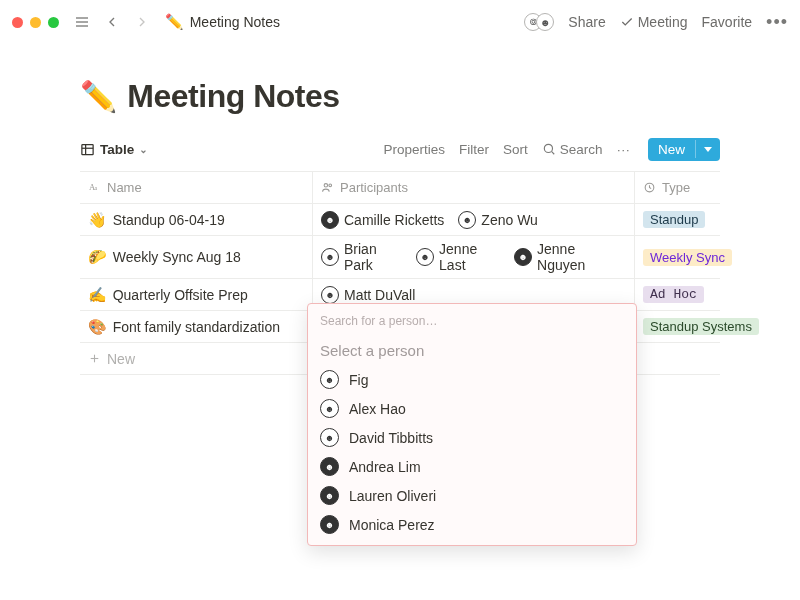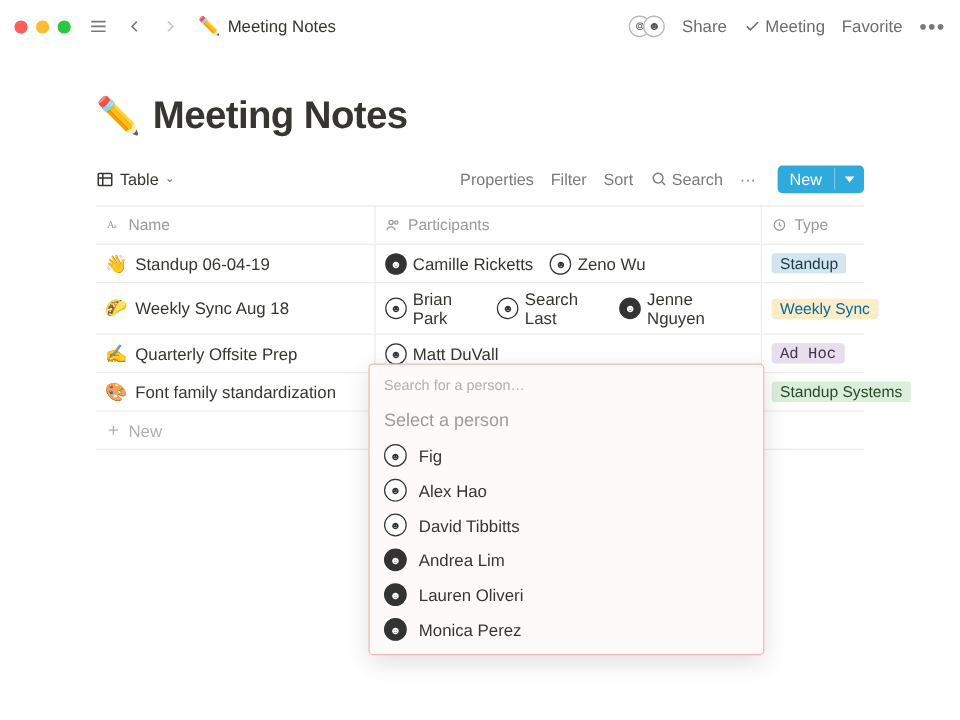--- a/index.html
+++ b/index.html
@@ -62,21 +62,21 @@
     font-size: 32px; font-weight: 700; letter-spacing: -0.5px;
   }
 
   
   .db-toolbar {
     display: flex; align-items: center; height: 36px;
     color: #7a7a78; font-size: 13.5px;
   }
   .view-switch {
     display: inline-flex; align-items: center; gap: 5px; color: #37352f;
-    font-weight: 400;
+    font-weight: 700;
   }
   .view-switch svg { width: 15px; height: 15px; }
   .chev { font-size: 10px; color: #7a7a78; }
   .db-right { display: flex; align-items: center; gap: 14px; }
   .db-right .item { display: inline-flex; align-items: center; gap: 4px; cursor: pointer; }
   .db-right svg { width: 14px; height: 14px; }
   .new-btn {
     display: inline-flex; align-items: center; background: #2eaadc; color: #fff;
     border-radius: 4px; overflow: hidden; font-weight: 500; font-size: 13.5px;
     margin-left: 4px;
@@ -110,21 +110,21 @@
     width: 18px; height: 18px; border-radius: 50%; border: 1.4px solid #333;
     background: #fff; display: inline-flex; align-items: center; justify-content: center;
     font-size: 9px; font-weight: 600; color: #333; flex: none;
   }
   .p-ava.dark { background: #333; border-color: #333; color: #fff; }
   .tag {
     display: inline-block; padding: 1px 7px; border-radius: 3px; font-size: 13px;
     white-space: nowrap;
   }
   .tag.standup { background: #d3e5ee; color: #1d3a4a; }
-  .tag.weekly  { background: #fdecc8; color: #0369a1; }
+  .tag.weekly  { background: #fdecc8; color: #6d28d9; }
   .tag.adhoc   { background: #e8deee; color: #41304e; font-family: Liberation Mono, monospace; }
   .tag.design  { background: #dbeddb; color: #2a4a2a; }
   .new-row { color: #b1b0ae; }
   .new-row svg { width: 13px; height: 13px; }
 
   
   .popover {
     position: absolute;
     left: 307px; top: 303px;
     width: 330px;
@@ -294,21 +294,21 @@
             <span class="emoji">🌮</span>
             <span>Weekly Sync Aug 18</span>
           </div>
           <div class="cell">
             <span class="person">
               <span class="p-ava">☻</span>
               <span>Brian Park</span>
             </span>
             <span class="person">
               <span class="p-ava">☻</span>
-              <span>Search Last</span>
+              <span>Jenne Last</span>
             </span>
             <span class="person">
               <span class="p-ava dark">☻</span>
               <span>Jenne Nguyen</span>
             </span>
           </div>
           <div class="cell">
             <span class="tag weekly">Weekly Sync</span>
           </div>
         </div>

